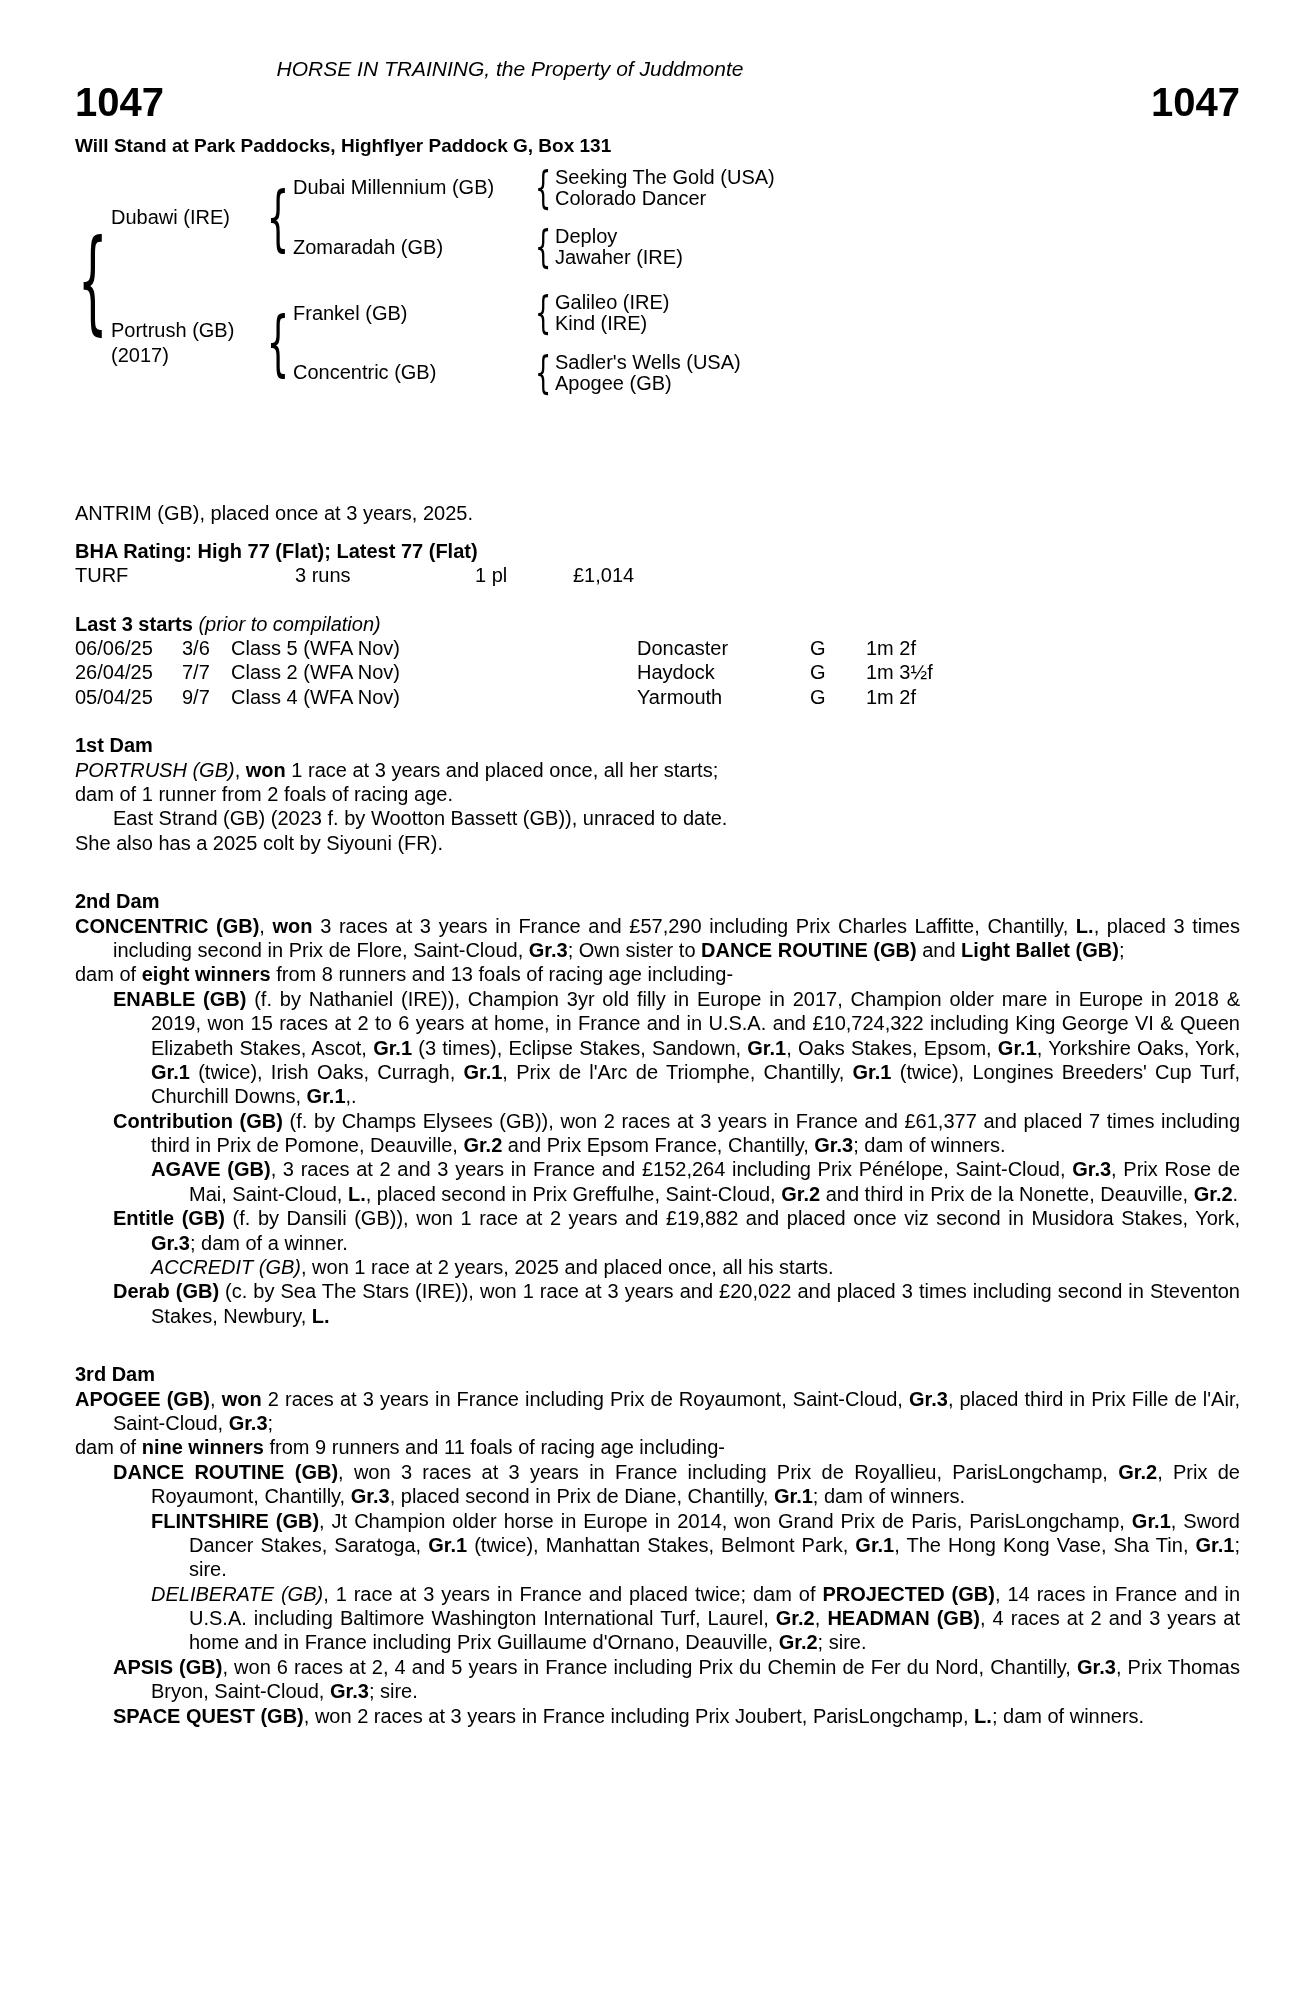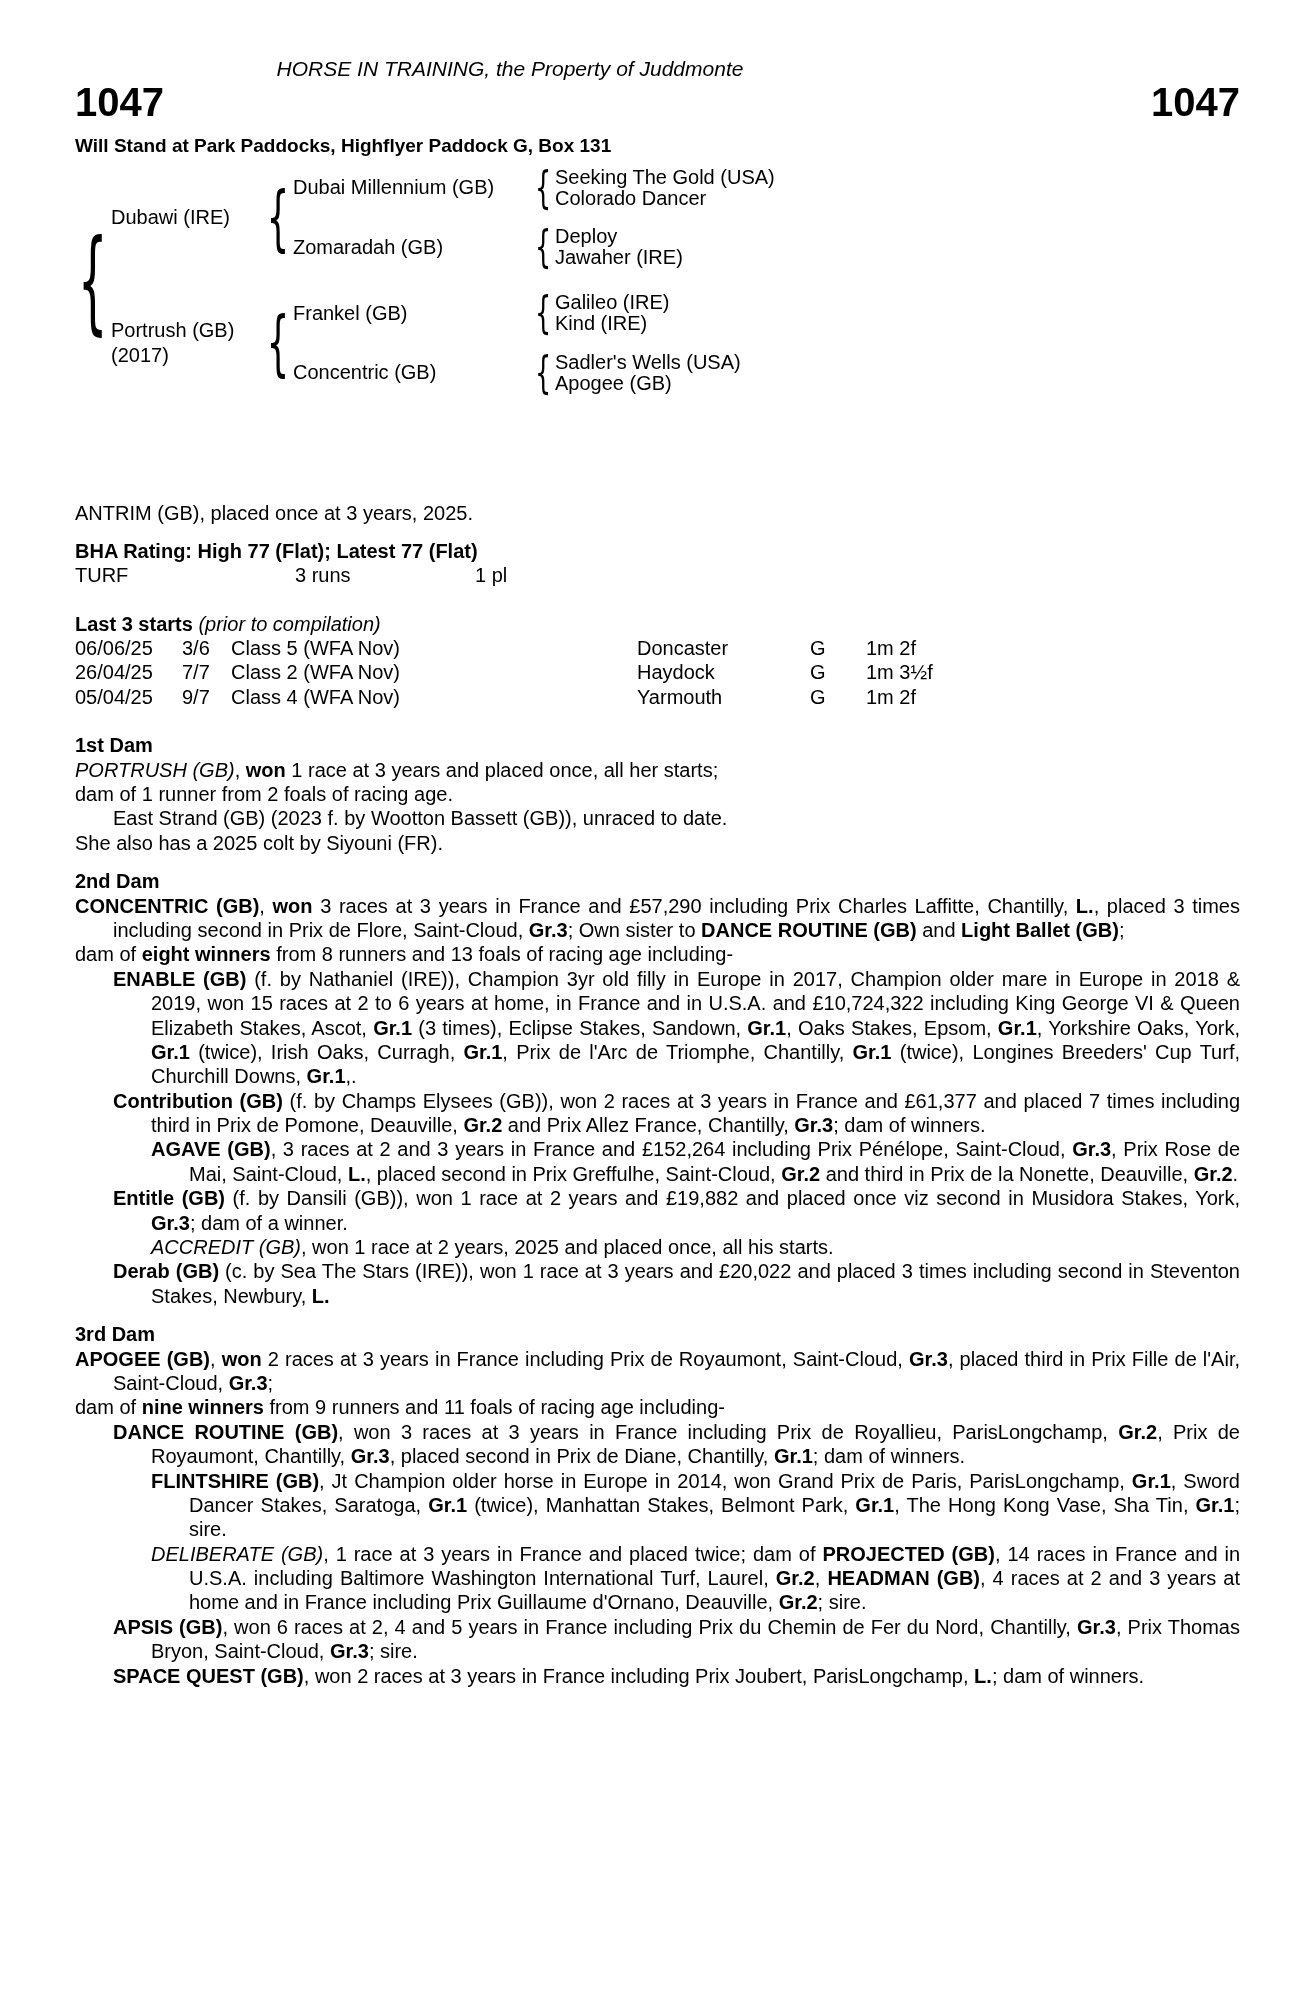--- a/index.html
+++ b/index.html
@@ -40,21 +40,21 @@
   .b-g2 > span{font-size:44px;transform:scale(0.58,1.0);}
 
   
   .para{text-align:justify;}
   .flat{padding-left:0;}
   .hang0{padding-left:38px;text-indent:-38px;}
   .lvl1{padding-left:76px;text-indent:-38px;}
   .lvl2{padding-left:114px;text-indent:-38px;}
   .first-indent{text-indent:38px;}
   .sec-head{font-weight:bold;margin-top:24px;}
-  .sec-head-big{font-weight:bold;margin-top:14px;}
+  .sec-head-big{font-weight:bold;margin-top:34px;}
 
   .race-note{margin-top:0;}
   .bha-line{font-weight:bold;margin-top:13px;}
   .summary-row{display:grid;grid-template-columns:220px 180px 98px auto;}
   .last3-head{margin-top:24px;}
   .race-table{display:grid;grid-template-columns:107px 49px 406px 173px 56px auto;}
 </style>
 </head>
 <body>
 
@@ -134,20 +134,21 @@
   </div>
 </div>
 
 <div class="race-note">ANTRIM (GB), placed once at 3 years, 2025.</div>
 
 <div class="bha-line">BHA Rating: High 77 (Flat); Latest 77 (Flat)</div>
 <div class="summary-row">
   <div>TURF</div>
   <div>3 runs</div>
   <div>1 pl</div>
+  <div>£1,014</div>
 </div>
 
 <div class="last3-head">
   <span class="b">Last 3 starts</span><span class="i"> (prior to compilation)</span>
 </div>
 <div class="race-table">
   <div>06/06/25</div>
   <div>3/6</div>
   <div>Class 5 (WFA Nov)</div>
   <div>Doncaster</div>
@@ -172,21 +173,21 @@
 <div class="sec-head">1st Dam</div>
 <div class="para flat"><span class="i">PORTRUSH (GB)</span><span>, </span><span class="b">won</span><span> 1 race at 3 years and placed once, all her starts;</span></div>
 <div class="para flat"><span>dam of 1 runner from 2 foals of racing age.</span></div>
 <div class="para flat first-indent"><span>East Strand (GB) (2023 f. by Wootton Bassett (GB)), unraced to date.</span></div>
 <div class="para flat"><span>She also has a 2025 colt by Siyouni (FR).</span></div>
 
 <div class="sec-head-big">2nd Dam</div>
 <div class="para hang0"><span class="b">CONCENTRIC (GB)</span><span>, </span><span class="b">won</span><span> 3 races at 3 years in France and £57,290 including Prix Charles Laffitte, Chantilly, </span><span class="b">L.</span><span>, placed 3 times including second in Prix de Flore, Saint-Cloud, </span><span class="b">Gr.3</span><span>; Own sister to </span><span class="b">DANCE ROUTINE (GB)</span><span> and </span><span class="b">Light Ballet (GB)</span><span>;</span></div>
 <div class="para flat"><span>dam of </span><span class="b">eight winners</span><span> from 8 runners and 13 foals of racing age including-</span></div>
 <div class="para lvl1"><span class="b">ENABLE (GB)</span><span> (f. by Nathaniel (IRE)), Champion 3yr old filly in Europe in 2017, Champion older mare in Europe in 2018 &amp; 2019, won 15 races at 2 to 6 years at home, in France and in U.S.A. and £10,724,322 including King George VI &amp; Queen Elizabeth Stakes, Ascot, </span><span class="b">Gr.1</span><span> (3 times), Eclipse Stakes, Sandown, </span><span class="b">Gr.1</span><span>, Oaks Stakes, Epsom, </span><span class="b">Gr.1</span><span>, Yorkshire Oaks, York, </span><span class="b">Gr.1</span><span> (twice), Irish Oaks, Curragh, </span><span class="b">Gr.1</span><span>, Prix de l'Arc de Triomphe, Chantilly, </span><span class="b">Gr.1</span><span> (twice), Longines Breeders' Cup Turf, Churchill Downs, </span><span class="b">Gr.1</span><span>,.</span></div>
-<div class="para lvl1"><span class="b">Contribution (GB)</span><span> (f. by Champs Elysees (GB)), won 2 races at 3 years in France and £61,377 and placed 7 times including third in Prix de Pomone, Deauville, </span><span class="b">Gr.2</span><span> and Prix Allez France, Chantilly, </span><span class="b">Gr.3</span><span>; dam of winners.</span></div>
+<div class="para lvl1"><span class="b">Contribution (GB)</span><span> (f. by Champs Elysees (GB)), won 2 races at 3 years in France and £61,377 and placed 7 times including third in Prix de Pomone, Deauville, </span><span class="b">Gr.2</span><span> and Prix Epsom France, Chantilly, </span><span class="b">Gr.3</span><span>; dam of winners.</span></div>
 <div class="para lvl2"><span class="b">AGAVE (GB)</span><span>, 3 races at 2 and 3 years in France and £152,264 including Prix Pénélope, Saint-Cloud, </span><span class="b">Gr.3</span><span>, Prix Rose de Mai, Saint-Cloud, </span><span class="b">L.</span><span>, placed second in Prix Greffulhe, Saint-Cloud, </span><span class="b">Gr.2</span><span> and third in Prix de la Nonette, Deauville, </span><span class="b">Gr.2</span><span>.</span></div>
 <div class="para lvl1"><span class="b">Entitle (GB)</span><span> (f. by Dansili (GB)), won 1 race at 2 years and £19,882 and placed once viz second in Musidora Stakes, York, </span><span class="b">Gr.3</span><span>; dam of a winner.</span></div>
 <div class="para lvl2"><span class="i">ACCREDIT (GB)</span><span>, won 1 race at 2 years, 2025 and placed once, all his starts.</span></div>
 <div class="para lvl1"><span class="b">Derab (GB)</span><span> (c. by Sea The Stars (IRE)), won 1 race at 3 years and £20,022 and placed 3 times including second in Steventon Stakes, Newbury, </span><span class="b">L.</span></div>
 
 <div class="sec-head-big">3rd Dam</div>
 <div class="para hang0"><span class="b">APOGEE (GB)</span><span>, </span><span class="b">won</span><span> 2 races at 3 years in France including Prix de Royaumont, Saint-Cloud, </span><span class="b">Gr.3</span><span>, placed third in Prix Fille de l'Air, Saint-Cloud, </span><span class="b">Gr.3</span><span>;</span></div>
 <div class="para flat"><span>dam of </span><span class="b">nine winners</span><span> from 9 runners and 11 foals of racing age including-</span></div>
 <div class="para lvl1"><span class="b">DANCE ROUTINE (GB)</span><span>, won 3 races at 3 years in France including Prix de Royallieu, ParisLongchamp, </span><span class="b">Gr.2</span><span>, Prix de Royaumont, Chantilly, </span><span class="b">Gr.3</span><span>, placed second in Prix de Diane, Chantilly, </span><span class="b">Gr.1</span><span>; dam of winners.</span></div>
 <div class="para lvl2"><span class="b">FLINTSHIRE (GB)</span><span>, Jt Champion older horse in Europe in 2014, won Grand Prix de Paris, ParisLongchamp, </span><span class="b">Gr.1</span><span>, Sword Dancer Stakes, Saratoga, </span><span class="b">Gr.1</span><span> (twice), Manhattan Stakes, Belmont Park, </span><span class="b">Gr.1</span><span>, The Hong Kong Vase, Sha Tin, </span><span class="b">Gr.1</span><span>; sire.</span></div>

